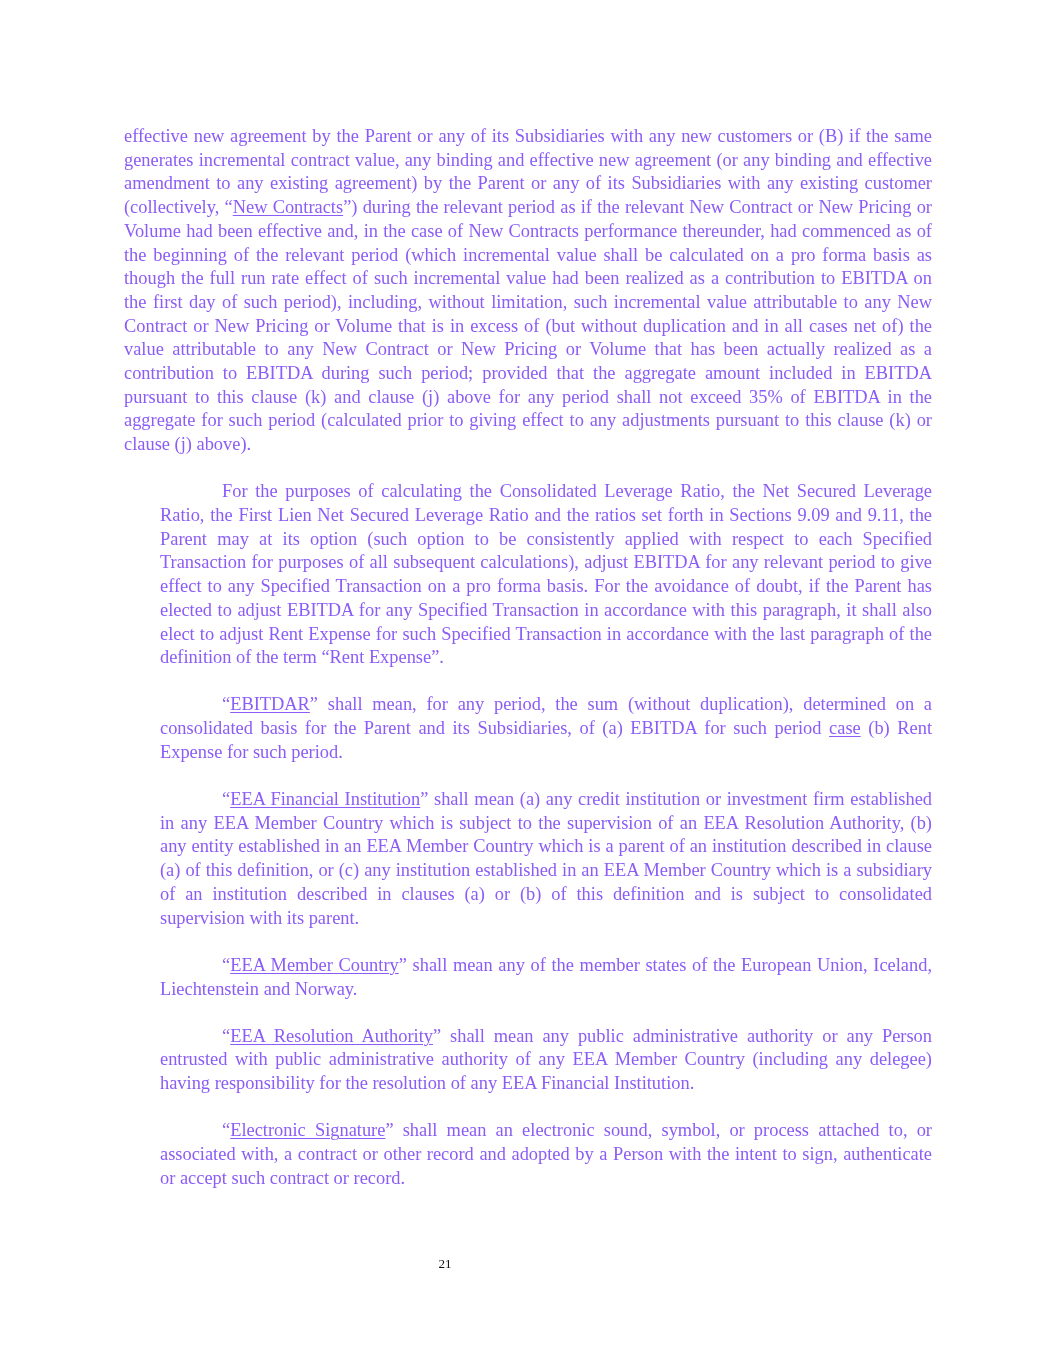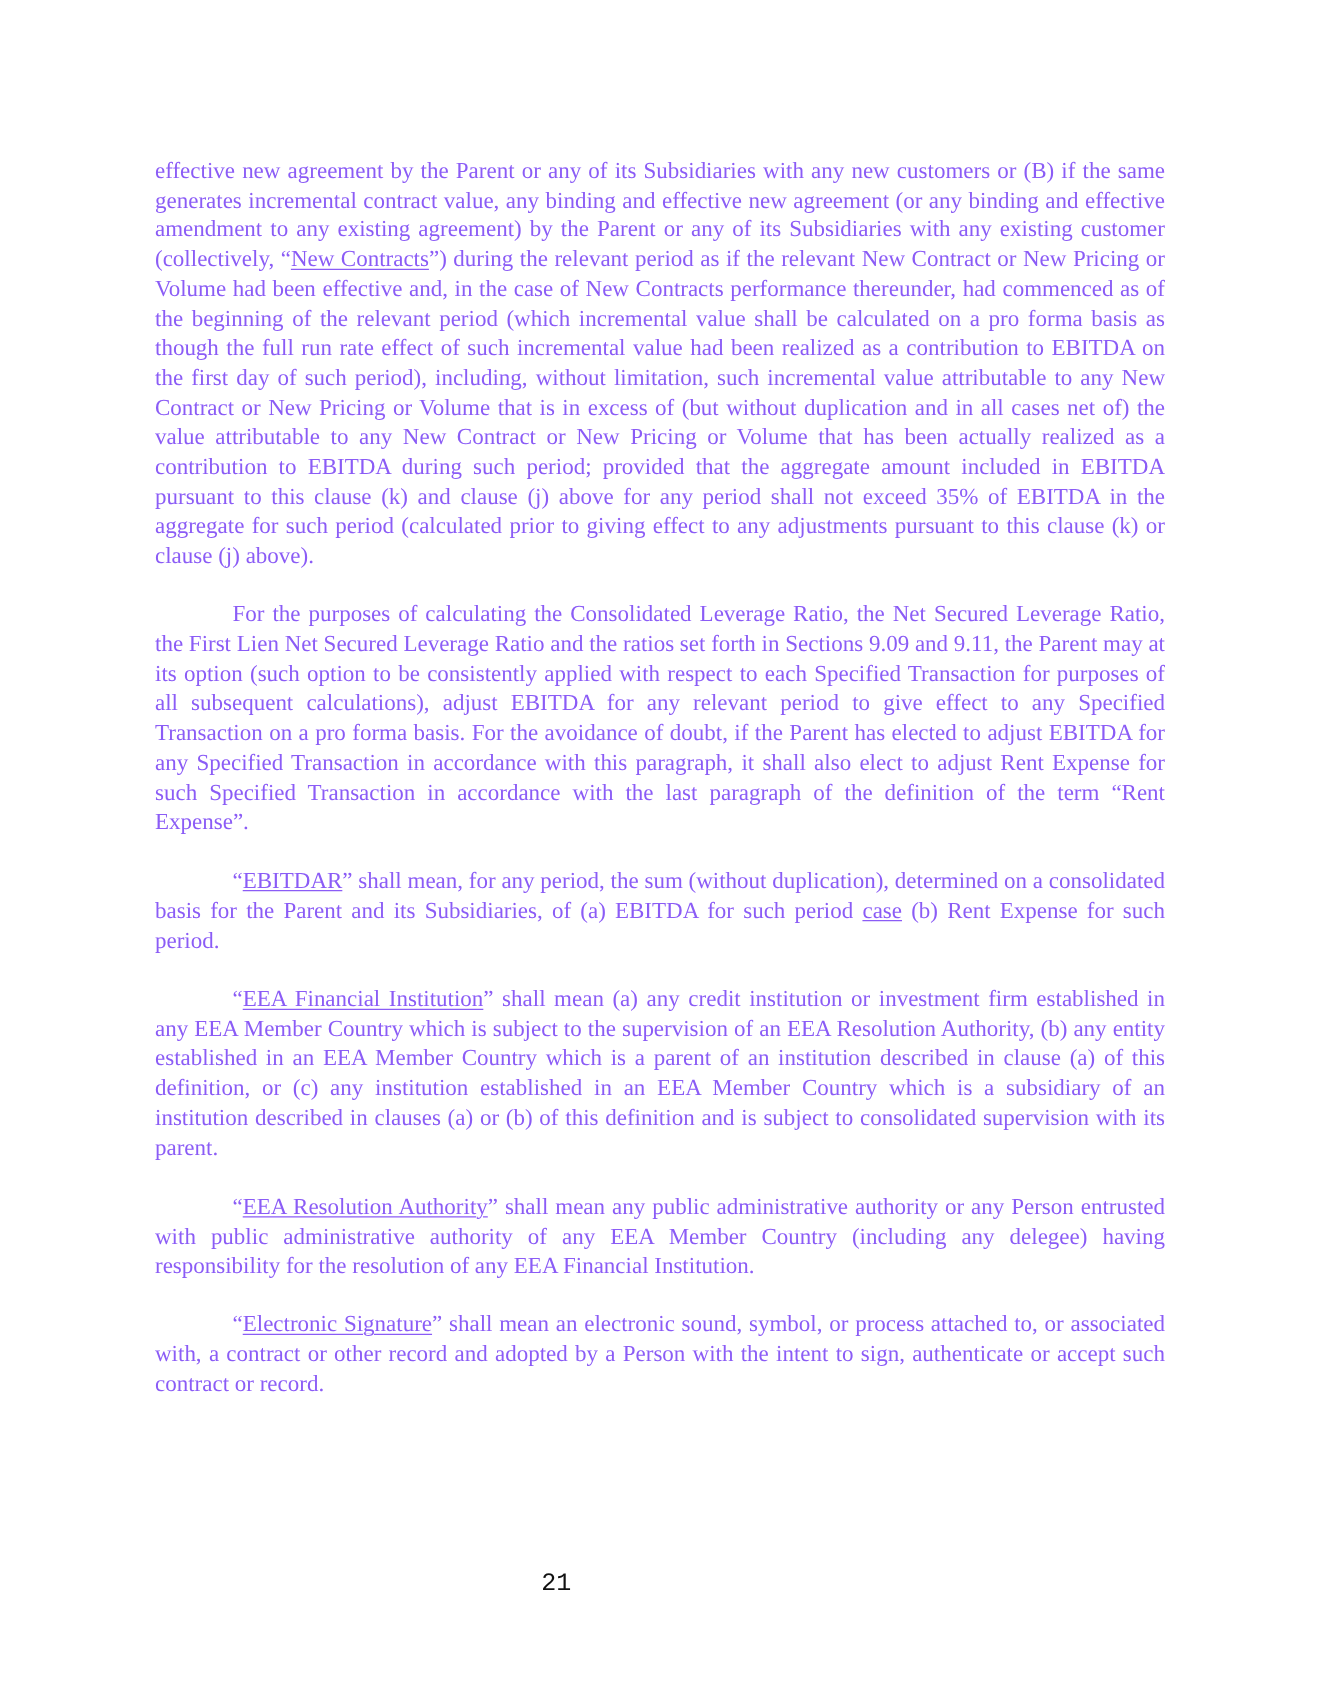--- a/index.html
+++ b/index.html
@@ -9,38 +9,39 @@
     left: 124px;
     top: 125px;
     width: 808px;
     font-family: "Liberation Serif", "DejaVu Serif", serif;
     font-size: 18.4px;
     line-height: 23.7px;
     color: #8b5cf6;
     text-align: justify;
   }
   .para { margin: 0 0 23.5px 0; }
-  .indent { text-indent: 62px; }
+  .indent { text-indent: 62px; margin-left: 36px; }
   .para.cont { text-indent: 0; }
   u { text-decoration: underline; text-underline-offset: 2px; text-decoration-thickness: 1px; }
   .page-number {
     position: absolute;
     left: 0; width: 890px;
     top: 1256px;
     text-align: center;
-    font-family: Liberation Mono, monospace;
-    font-size: 20px;
+    font-family: Liberation Serif, serif;
+    font-size: 13px;
     color: #111111;
   }
 </style>
 </head>
 <body>
 
 <div class="page">
   <p class="para cont">effective new agreement by the Parent or any of its Subsidiaries with any new customers or (B) if the same generates incremental contract value, any binding and effective new agreement (or any binding and effective amendment to any existing agreement) by the Parent or any of its Subsidiaries with any existing customer (collectively, “<u>New Contracts</u>”) during the relevant period as if the relevant New Contract or New Pricing or Volume had been effective and, in the case of New Contracts performance thereunder, had commenced as of the beginning of the relevant period (which incremental value shall be calculated on a pro forma basis as though the full run rate effect of such incremental value had been realized as a contribution to EBITDA on the first day of such period), including, without limitation, such incremental value attributable to any New Contract or New Pricing or Volume that is in excess of (but without duplication and in all cases net of) the value attributable to any New Contract or New Pricing or Volume that has been actually realized as a contribution to EBITDA during such period; provided that the aggregate amount included in EBITDA pursuant to this clause (k) and clause (j) above for any period shall not exceed 35% of EBITDA in the aggregate for such period (calculated prior to giving effect to any adjustments pursuant to this clause (k) or clause (j) above).</p>
   <p class="para indent">For the purposes of calculating the Consolidated Leverage Ratio, the Net Secured Leverage Ratio, the First Lien Net Secured Leverage Ratio and the ratios set forth in Sections 9.09 and 9.11, the Parent may at its option (such option to be consistently applied with respect to each Specified Transaction for purposes of all subsequent calculations), adjust EBITDA for any relevant period to give effect to any Specified Transaction on a pro forma basis. For the avoidance of doubt, if the Parent has elected to adjust EBITDA for any Specified Transaction in accordance with this paragraph, it shall also elect to adjust Rent Expense for such Specified Transaction in accordance with the last paragraph of the definition of the term “Rent Expense”.</p>
   <p class="para indent">“<u>EBITDAR</u>” shall mean, for any period, the sum (without duplication), determined on a consolidated basis for the Parent and its Subsidiaries, of (a) EBITDA for such period <u>case</u> (b) Rent Expense for such period.</p>
   <p class="para indent">“<u>EEA Financial Institution</u>” shall mean (a) any credit institution or investment firm established in any EEA Member Country which is subject to the supervision of an EEA Resolution Authority, (b) any entity established in an EEA Member Country which is a parent of an institution described in clause (a) of this definition, or (c) any institution established in an EEA Member Country which is a subsidiary of an institution described in clauses (a) or (b) of this definition and is subject to consolidated supervision with its parent.</p>
+  <p class="para indent">“<u>EEA Member Country</u>” shall mean any of the member states of the European Union, Iceland, Liechtenstein and Norway.</p>
   <p class="para indent">“<u>EEA Resolution Authority</u>” shall mean any public administrative authority or any Person entrusted with public administrative authority of any EEA Member Country (including any delegee) having responsibility for the resolution of any EEA Financial Institution.</p>
   <p class="para indent">“<u>Electronic Signature</u>” shall mean an electronic sound, symbol, or process attached to, or associated with, a contract or other record and adopted by a Person with the intent to sign, authenticate or accept such contract or record.</p>
 </div>
 
 <div class="page-number">21</div>
 
 </body></html>

